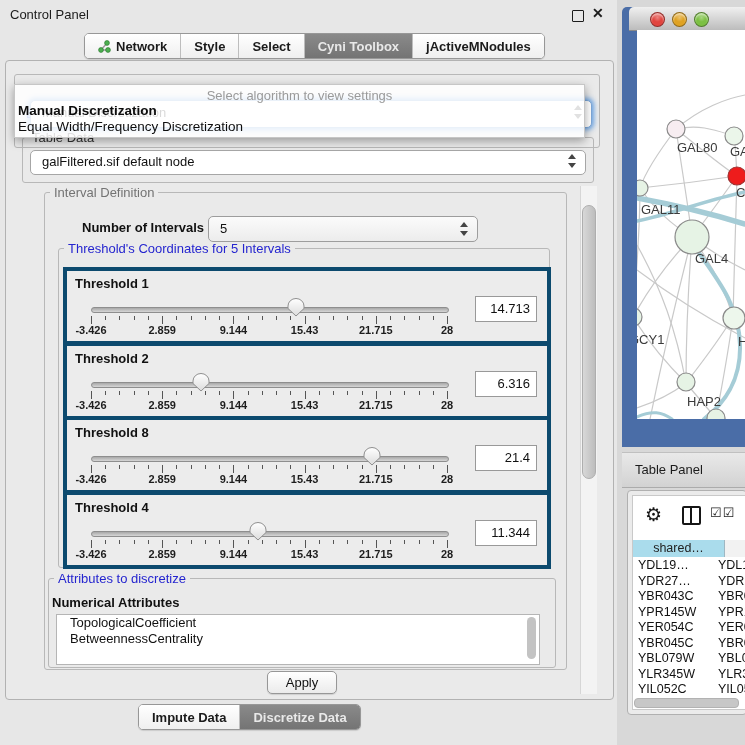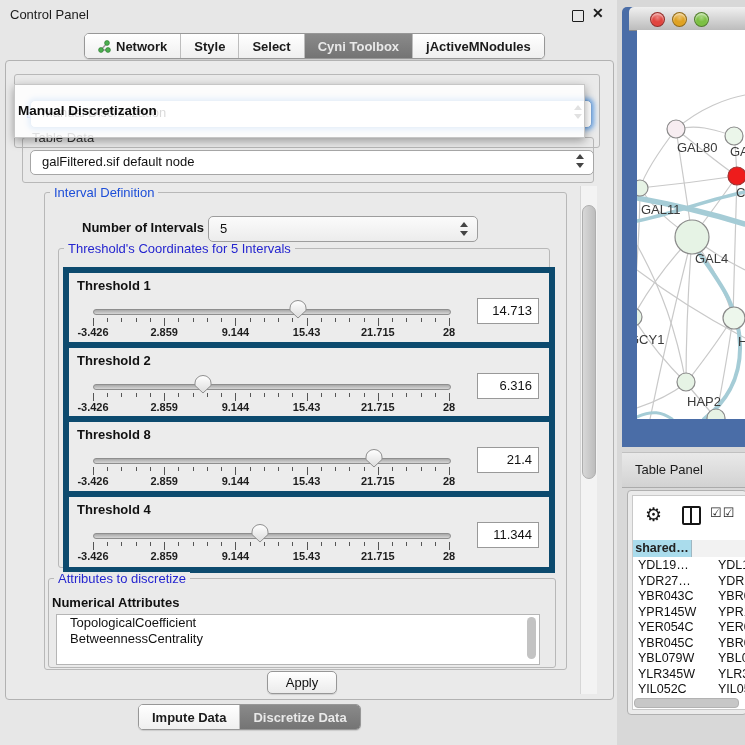--- a/index.html
+++ b/index.html
@@ -14,42 +14,42 @@
   .seg-tabs{display:flex;height:24px;border:1px solid #979797;border-radius:5px;overflow:hidden;background:#fff;box-shadow:0 1px 1px rgba(0,0,0,0.12);}
   .seg{display:flex;align-items:center;gap:5px;padding:0 13px;font-size:13px;font-weight:bold;color:#1a1a1a;background:linear-gradient(#ffffff,#efefef);border-left:1px solid #bdbdbd;white-space:nowrap;}
   .seg:first-child{border-left:none;}
   .seg.sel{background:linear-gradient(#8a8a8a,#747474);color:#e9e9e9;}
 
   .main-panel{left:5px;top:60px;width:607px;height:638px;border:1px solid #b2b2b2;border-radius:4px;background:#eaeaea;}
 
   .groupbox{border:1px solid #b8b8b8;border-radius:3px;}
   .grouptitle{position:absolute;padding:0 4px;background:#eaeaea;font-size:13px;line-height:14px;}
   .t-blue{color:#2525cf;}
-  .t-green{color:#1d4ed8;}
+  .t-green{color:#737373;}
   .t-dark{color:#333;}
 
   .combo{background:#fff;border:1px solid #a6a6a6;border-radius:5px;font-size:13px;color:#111;}
   .combo .val{position:absolute;left:11px;top:4px;}
   .updown{position:absolute;right:9px;top:4px;width:8px;height:14px;}
   .updown:before,.updown:after{content:"";position:absolute;left:0;border-left:4px solid transparent;border-right:4px solid transparent;}
   .updown:before{top:0;border-bottom:5px solid #444;}
   .updown:after{bottom:0;border-top:5px solid #444;}
 
   .focus-ring{box-shadow:0 0 5px 2px rgba(92,156,228,0.9);border:1px solid #7da7d8 !important;}
 
   .popup{left:14px;top:84px;width:569px;height:52px;background:rgba(255,255,255,0.84);border:1px solid #c6c6c6;box-shadow:0 3px 9px rgba(0,0,0,0.35);z-index:60;}
   .popup .ph{position:absolute;left:0;right:0;top:3px;text-align:center;font-size:13px;color:#9a9a9a;}
   .popup .it{position:absolute;left:3px;font-size:13.5px;color:#0d0d0d;white-space:nowrap;}
 
   .scrollbar-track{left:580px;top:186px;width:16px;height:508px;background:#f3f3f3;border-left:1px solid #d6d6d6;}
   .scrollbar-thumb{left:582px;top:205px;width:12px;height:272px;border-radius:7px;background:linear-gradient(90deg,#d8d8d8,#bdbdbd);border:1px solid #aeaeae;}
 
   .spin{background:linear-gradient(#fbfbfb,#ececec);border:1px solid #9d9d9d;border-radius:5px;font-size:13px;color:#111;}
 
-  .th-panel{position:absolute;left:4px;width:480px;height:70px;border:6px solid #0c4a6e;background:#ececec;}
+  .th-panel{position:absolute;left:4px;width:480px;height:70px;border:4px solid #0c4a6e;background:#ececec;}
   .th-label{position:absolute;left:8px;top:5px;font-size:13px;font-weight:bold;color:#111;}
   .th-track{position:absolute;left:24px;top:36px;width:356px;height:4px;border:1px solid #8e8e8e;border-radius:3px;background:linear-gradient(#a8a8a8,#d6d6d6);}
   .th-thumb{position:absolute;top:27px;width:18px;height:19px;}
   .tick{position:absolute;width:1px;background:#555;}
   .tick-label{position:absolute;top:53px;transform:translateX(-50%);font-size:11px;font-weight:bold;color:#1d1d1d;white-space:nowrap;}
   .th-value{position:absolute;left:408px;top:25px;width:54px;height:24px;background:#fff;border:1px solid #999;font-size:13px;color:#111;text-align:right;line-height:24px;padding-right:6px;box-sizing:content-box;}
 
   .attr-list{left:56px;top:614px;width:482px;height:49px;background:#fff;border:1px solid #b5b5b5;overflow:hidden;}
   .attr-item{padding-left:13px;font-size:13px;line-height:16px;color:#111;}
   .attr-scroll{position:absolute;right:2px;top:3px;width:9px;height:42px;border-radius:5px;background:#c3c3c3;}
@@ -117,26 +117,28 @@
   <div class="abs main-panel"></div>
 
   <div class="abs groupbox" style="left:14px;top:74px;width:584px;height:72px;"></div>
   <div class="grouptitle t-blue" style="left:22px;top:78px;margin-top:29px;">Discretization Algorithm</div>
   <div class="abs combo focus-ring" style="left:30px;top:100px;width:560px;height:26px;z-index:5;">
     <span class="val">Manual Discretization</span>
     <span class="updown"></span>
   </div>
 
   <div class="abs popup">
+    <div class="ph">Select algorithm to view settings</div>
     <div class="it" style="top:18px;font-weight:bold;">Manual Discretization</div>
+    <div class="it" style="top:34px;">Equal Width/Frequency Discretization</div>
   </div>
 
   <div class="abs groupbox" style="left:22px;top:137px;width:570px;height:44px;"></div>
   <div class="grouptitle t-dark" style="left:28px;top:131px;">Table Data</div>
-  <div class="abs combo" style="left:30px;top:150px;width:554px;height:23px;padding-left:8px;">
+  <div class="abs combo" style="left:30px;top:150px;width:554px;height:23px;">
     <span class="val" style="top:3px;">galFiltered.sif default node</span>
     <span class="updown" style="top:3px;"></span>
   </div>
 
   <div class="abs scrollbar-track"></div>
   <div class="abs scrollbar-thumb"></div>
 
   <div class="abs groupbox" style="left:44px;top:192px;width:521px;height:476px;"></div>
   <div class="grouptitle t-green" style="left:50px;top:186px;">Interval Definition</div>
 
@@ -412,21 +414,21 @@
 
   <div class="abs tp-bar">
     <span class="tp-title">Table Panel</span>
   </div>
   <div class="abs tp-outer"></div>
   <div class="abs tp-inner"></div>
   <div class="gear">⚙</div>
   <div class="colsplit"></div>
   <div class="cbx" style="left:710px;">☑☑</div>
   <div class="tp-header" id="tp-header">
-      <div class="tp-hc" style="width: 59px; background: rgb(170, 220, 236); font-weight: bold;">shared…</div>
+      <div class="tp-hc" style="width: 92px; background: rgb(170, 220, 236);">shared…</div>
       <div class="tp-hc" style="width: 120px; background: rgb(242, 242, 242);">na</div>
     </div>
   <div class="tp-rows" id="tp-rows">
       <div class="tp-row" style="top: 0px;">
         <span style="left: 5px;">YDL19…</span>
         <span style="left: 85px;">YDL19</span>
       </div>
       <div class="tp-row" style="top: 15.5px;">
         <span style="left: 5px;">YDR27…</span>
         <span style="left: 85px;">YDR27</span>

